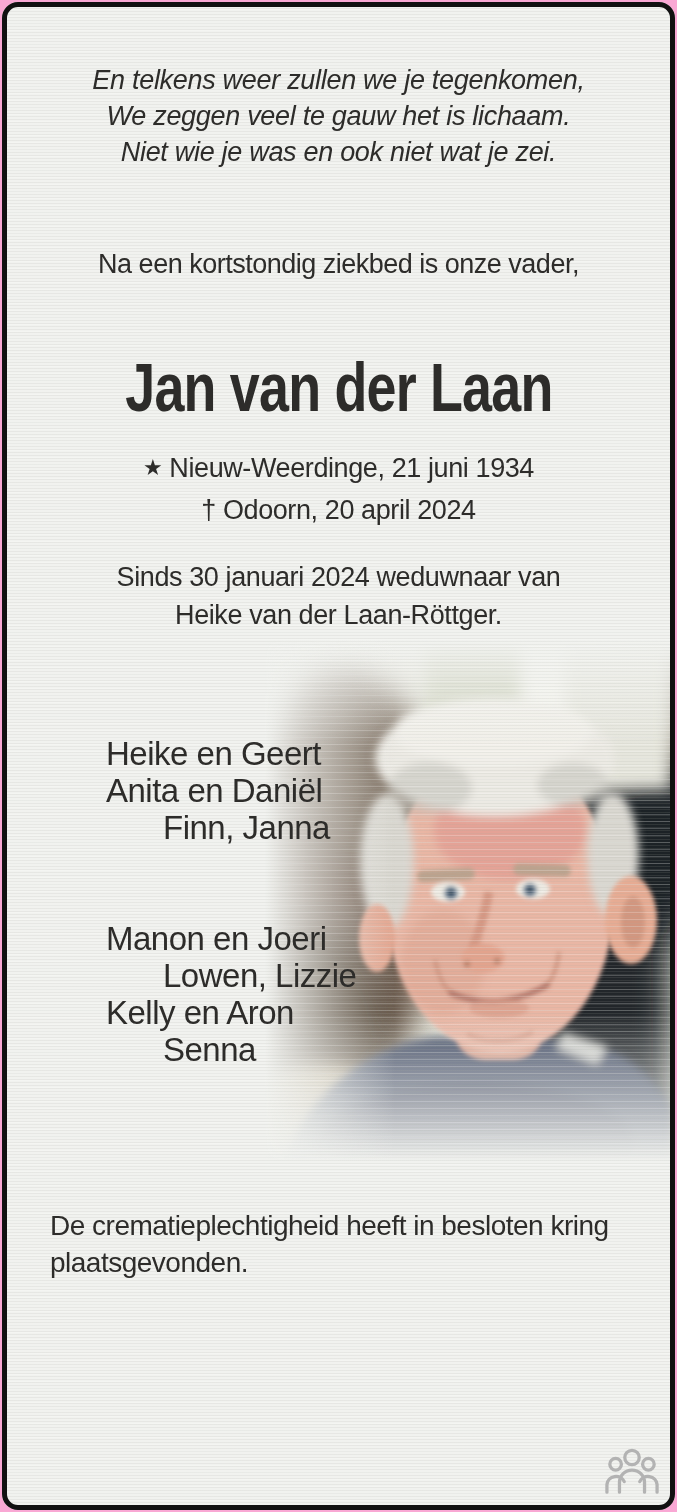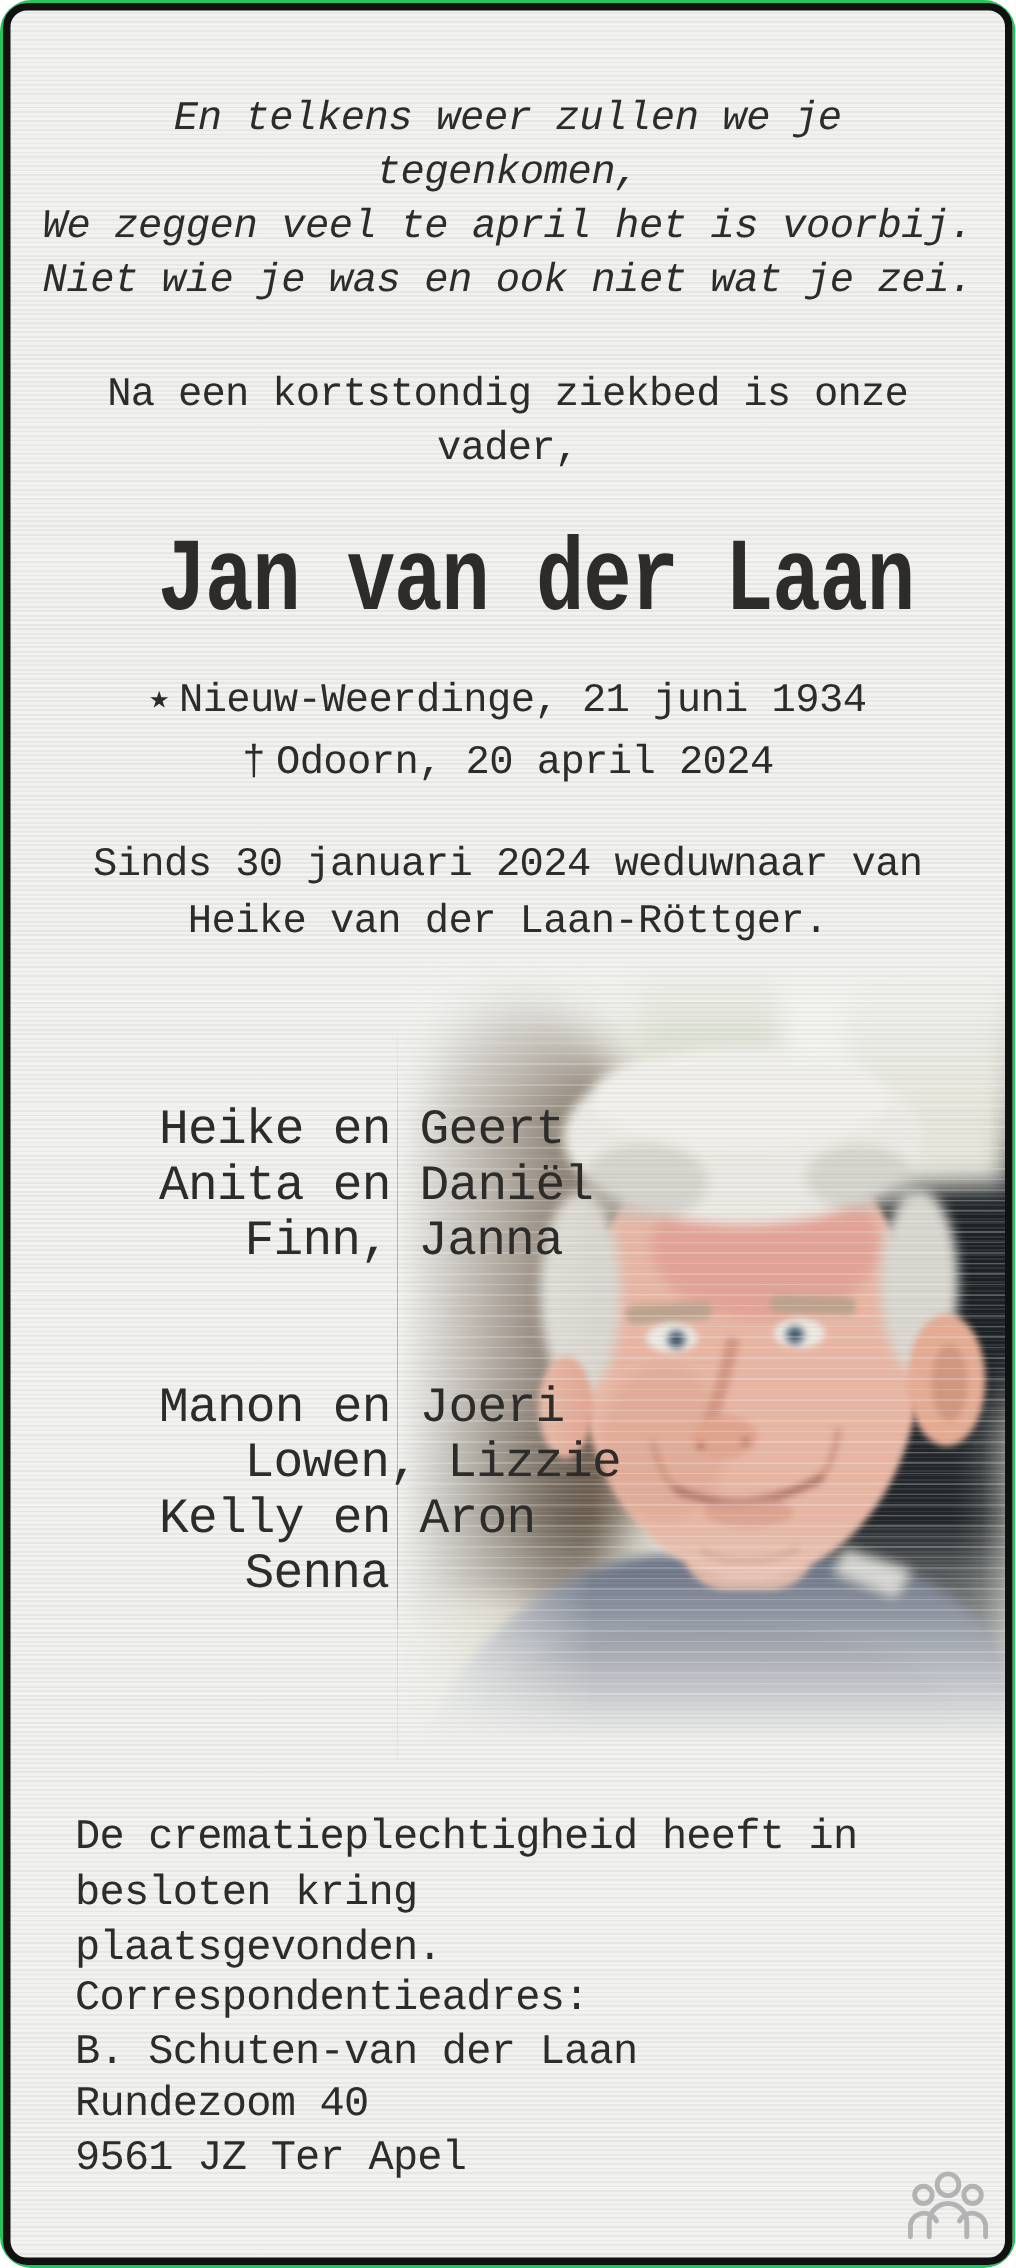--- a/index.html
+++ b/index.html
@@ -1,18 +1,18 @@
 <!DOCTYPE html>
 <html><head>
 <meta charset="utf-8">
 <style>
   html,body{margin:0;padding:0;background:#ffffff;}
   .screen{
-    position:relative;width:677px;height:1512px;background:#22c55e;overflow:hidden;
-    font-family:Liberation Mono, monospace;color:#2d2c2a;border-radius:21px;
+    position:relative;width:677px;height:1512px;background:#f9a8d4;overflow:hidden;
+    font-family:Liberation Sans, sans-serif;color:#2d2c2a;
   }
   .card{
     position:absolute;inset:2px;border-radius:16px;overflow:hidden;background:#f1f2ef;
   }
   
   .texture{
     position:absolute;inset:0;pointer-events:none;z-index:3;
     background:
       repeating-linear-gradient(to bottom, rgba(167,171,162,.14) 0 1px, rgba(255,255,255,0) 1px 3px),
       repeating-linear-gradient(to bottom, rgba(255,255,255,.22) 0 1px, rgba(255,255,255,0) 1px 7px);
@@ -149,21 +149,21 @@
         </g>
       </svg>
       <div class="photo-fade"></div>
     </div>
 
     <div class="texture"></div>
 
     <div class="content">
       <div class="block centered poem">
           <div class="line">En telkens weer zullen we je tegenkomen,</div>
-          <div class="line">We zeggen veel te april het is voorbij.</div>
+          <div class="line">We zeggen veel te gauw het is lichaam.</div>
           <div class="line">Niet wie je was en ook niet wat je zei.</div>
         </div>
 
       <div class="block centered announcement">
           <div class="line">Na een kortstondig ziekbed is onze vader,</div>
         </div>
 
       <h1 class="block centered name">
         <span class="squeeze">Jan van der Laan</span>
       </h1>
@@ -192,26 +192,20 @@
           <div class="fam-row indent-2">Lowen, Lizzie</div>
           <div class="fam-row indent-1">Kelly en Aron</div>
           <div class="fam-row indent-2">Senna</div>
         </div>
 
       <div class="block ceremony">
           <div class="line">De crematieplechtigheid heeft in besloten kring</div>
           <div class="line">plaatsgevonden.</div>
         </div>
 
-      <div class="block correspondence">
-          <div class="line">Correspondentieadres:</div>
-          <div class="line">B. Schuten-van der Laan</div>
-          <div class="line">Rundezoom 40</div>
-          <div class="line">9561 JZ Ter Apel</div>
-        </div>
     </div>
 
     <div class="family-icon">
       <svg width="54" height="46" viewBox="0 0 56 46" xmlns="http://www.w3.org/2000/svg">
         <g fill="none" stroke="#b3b3b3" stroke-width="3.4" stroke-linecap="round">
           <circle cx="11" cy="16" r="6"></circle>
           <path d="M2,45 v-8 a9.5,9.5 0 0 1 18,-3"></path>
           <circle cx="45" cy="16" r="6"></circle>
           <path d="M54,45 v-8 a9.5,9.5 0 0 0 -18,-3"></path>
           <circle cx="28" cy="9" r="7.5"></circle>

